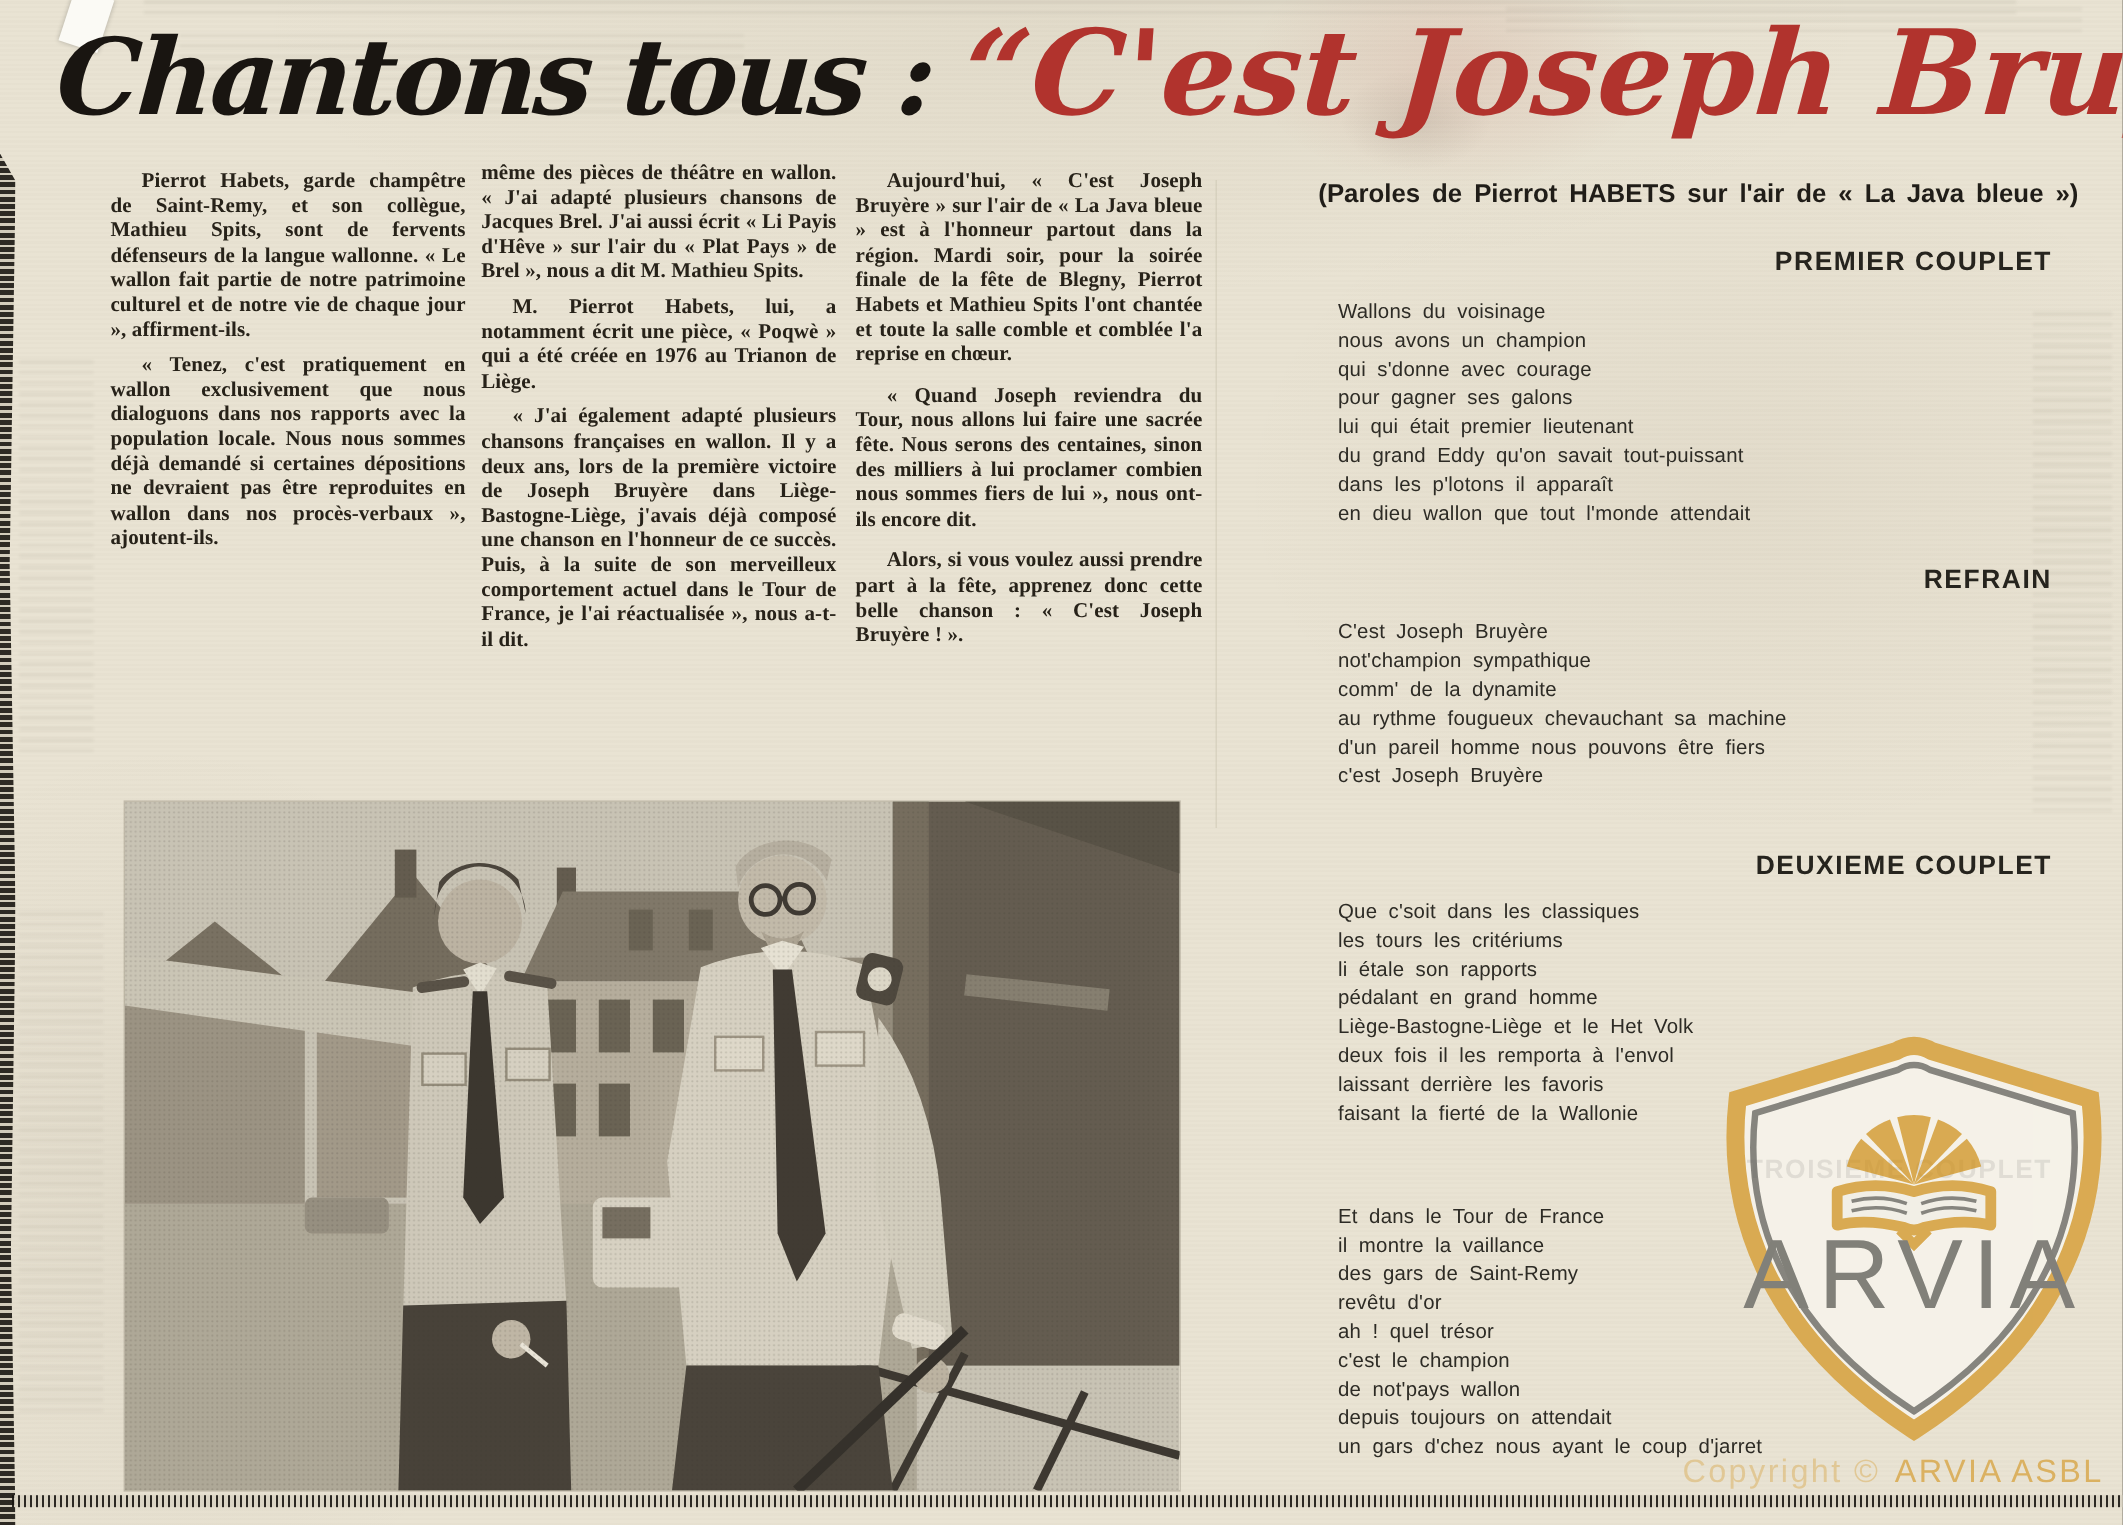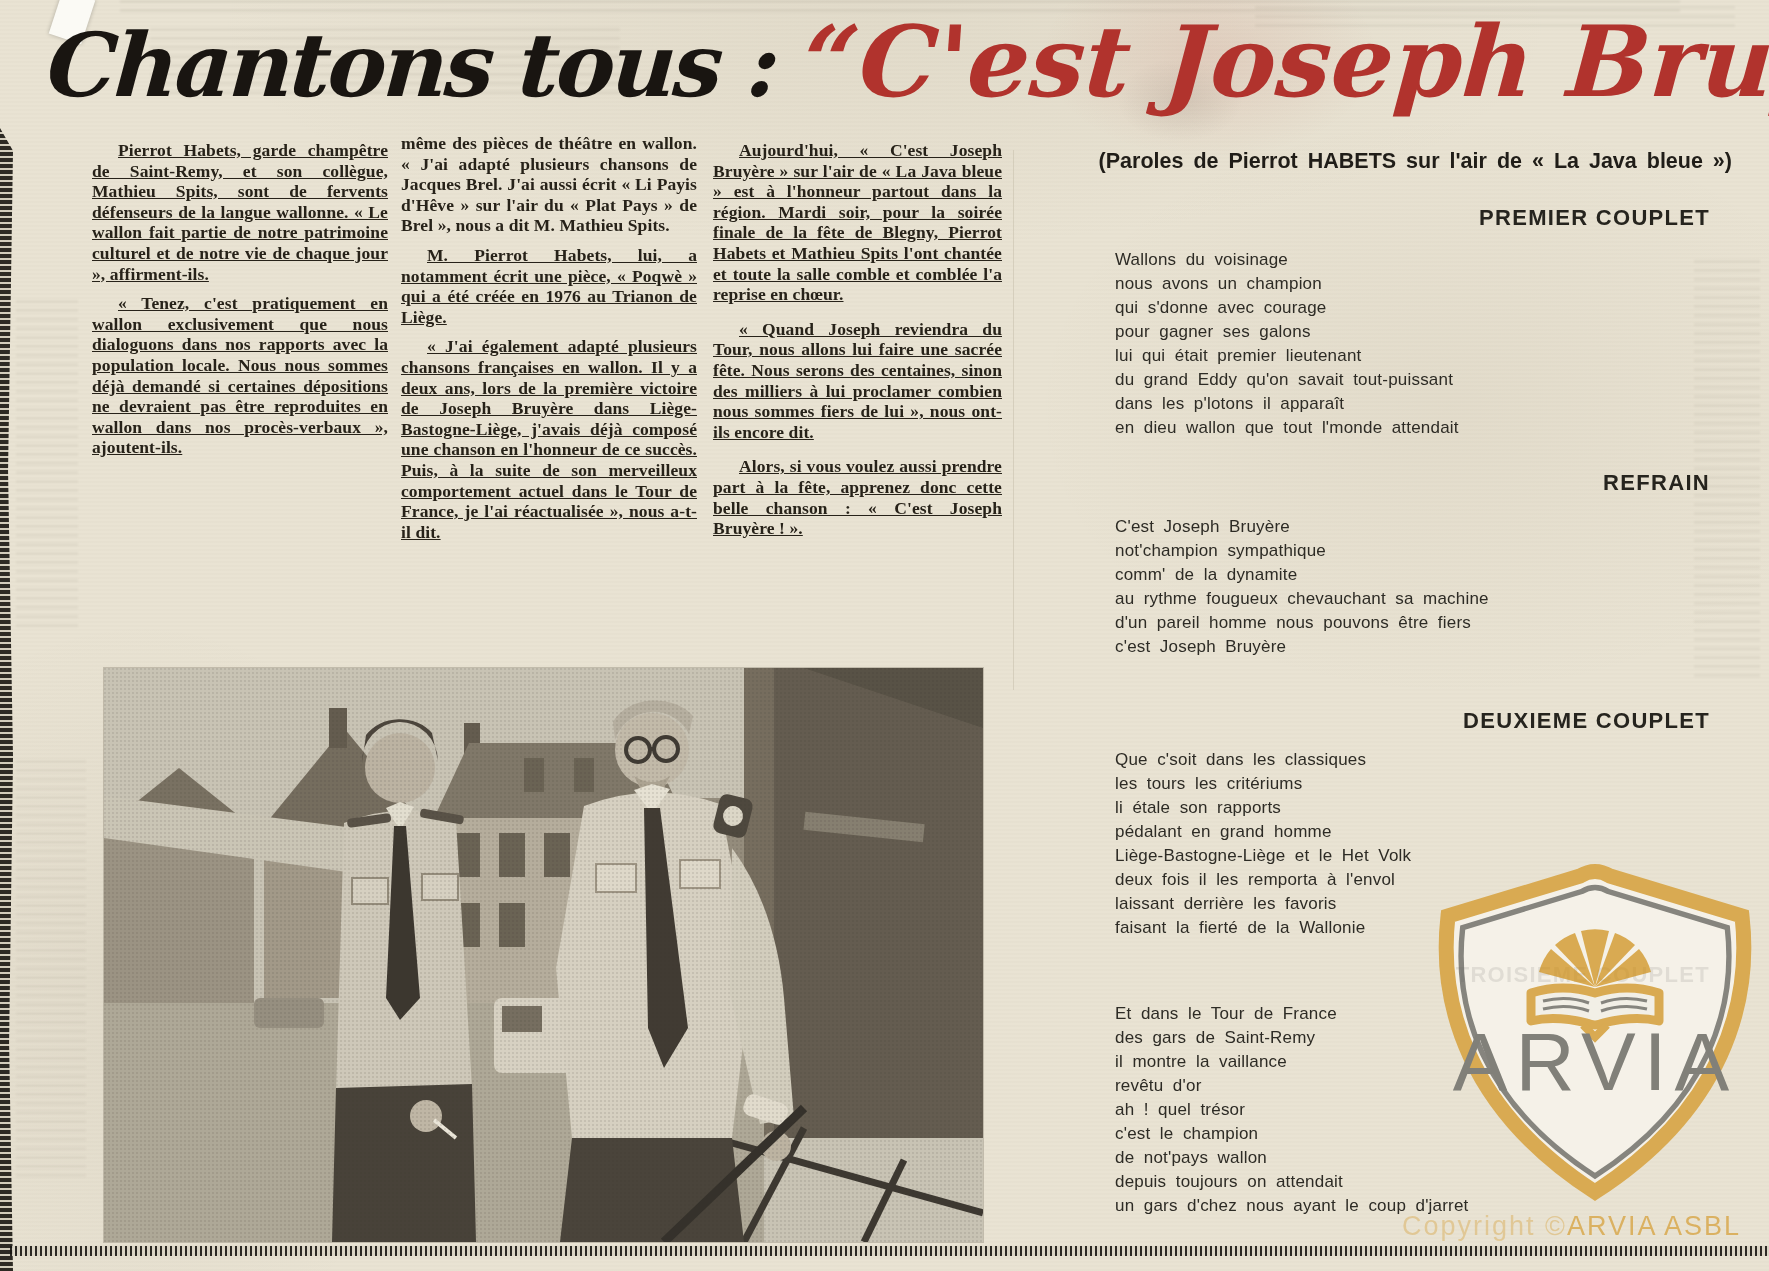--- a/index.html
+++ b/index.html
@@ -33,40 +33,40 @@
   
   .masthead{position:absolute;left:48px;top:4px;margin:0;white-space:nowrap;
     font-family:"DejaVu Serif",serif;font-style:italic;font-weight:bold;transform:skewX(-4deg);}
   .t-black{font-size:88px;letter-spacing:-3px;color:#191511;}
   .t-red{font-size:98px;letter-spacing:0px;color:#b1332d;margin-left:26px;}
   
   .col{position:absolute;top:140px;width:296px;text-align:justify;font-weight:bold;
     font-size:17.5px;line-height:20.6px;color:#272219;letter-spacing:.1px;}
   .col1{left:92px}.col2{left:401px;top:133px}.col3{left:713px;width:289px}
   .para{margin:0 0 9px;}
-  .indent{text-indent:26px;text-decoration:underline;}
+  .indent{text-indent:26px;}
   .col3 .para{margin-bottom:14px;}
   .col-rule{position:absolute;left:1013px;top:150px;width:1px;height:540px;background:#c6bfab;opacity:.55;}
   
   .photo-wrap{position:absolute;left:104px;top:668px;width:879px;height:574px;
     box-shadow:0 0 0 1px rgba(80,70,55,.25);}
   
   .byline{position:absolute;left:1008px;top:149px;width:724px;text-align:right;
     font-family:"Liberation Sans",sans-serif;font-weight:bold;font-size:21.5px;color:#201d18;word-spacing:4px;}
   .sec-heading{position:absolute;left:1060px;width:650px;text-align:right;
     font-family:"Liberation Sans",sans-serif;font-weight:bold;font-size:22px;letter-spacing:1.3px;color:#26241e;}
   .sh1{top:205px}.sh2{top:470px}.sh3{top:708px}.sh4{top:962px}
   .lyrics{position:absolute;left:1115px;font-family:"Liberation Sans",sans-serif;
     font-size:17px;line-height:24px;color:#2d2b25;word-spacing:4.5px;letter-spacing:.2px;white-space:nowrap;}
   .lyr-s1{top:248px}.lyr-s2{top:515px}.lyr-s3{top:748px}.lyr-s4{top:1002px}
   
   .shield{position:absolute;left:1428px;top:852px;width:334px;height:360px;opacity:.97;}
   .copyright{position:absolute;left:1402px;top:1211px;font-family:"Liberation Sans",sans-serif;
     font-size:27px;letter-spacing:2px;color:#d9a94e;white-space:nowrap;}
-  .cp-prefix{opacity:.45}.cp-org{opacity:.85;}
+  .cp-prefix{opacity:.45}.cp-org{opacity:.85;margin-left:12px}
 </style>
 </head>
 <body>
 
 <div class="page">
 
   <div class="ghost g1"></div>
   <div class="ghost g2"></div>
   <div class="ghost g3"></div>
   <div class="ghost g4"></div>
@@ -214,22 +214,22 @@
     <div class="lyr">pédalant en grand homme</div>
     <div class="lyr">Liège-Bastogne-Liège et le Het Volk</div>
     <div class="lyr">deux fois il les remporta à l'envol</div>
     <div class="lyr">laissant derrière les favoris</div>
     <div class="lyr">faisant la fierté de la Wallonie</div>
   </div>
 
   <div class="sec-heading sh4">TROISIEME COUPLET</div>
   <div class="lyrics lyr-s4">
     <div class="lyr">Et dans le Tour de France</div>
+    <div class="lyr">il montre la vaillance</div>
     <div class="lyr">des gars de Saint-Remy</div>
-    <div class="lyr">il montre la vaillance</div>
     <div class="lyr">revêtu d'or</div>
     <div class="lyr">ah ! quel trésor</div>
     <div class="lyr">c'est le champion</div>
     <div class="lyr">de not'pays wallon</div>
     <div class="lyr">depuis toujours on attendait</div>
     <div class="lyr">un gars d'chez nous ayant le coup d'jarret</div>
   </div>
 
   <svg class="shield" viewBox="0 0 334 360">
     <path d="M20,64 L152,24 Q167,15 182,24 L314,64 C324,152 294,258 167,340 C40,258 10,152 20,64 Z" fill="rgba(246,243,234,0.92)"></path>

